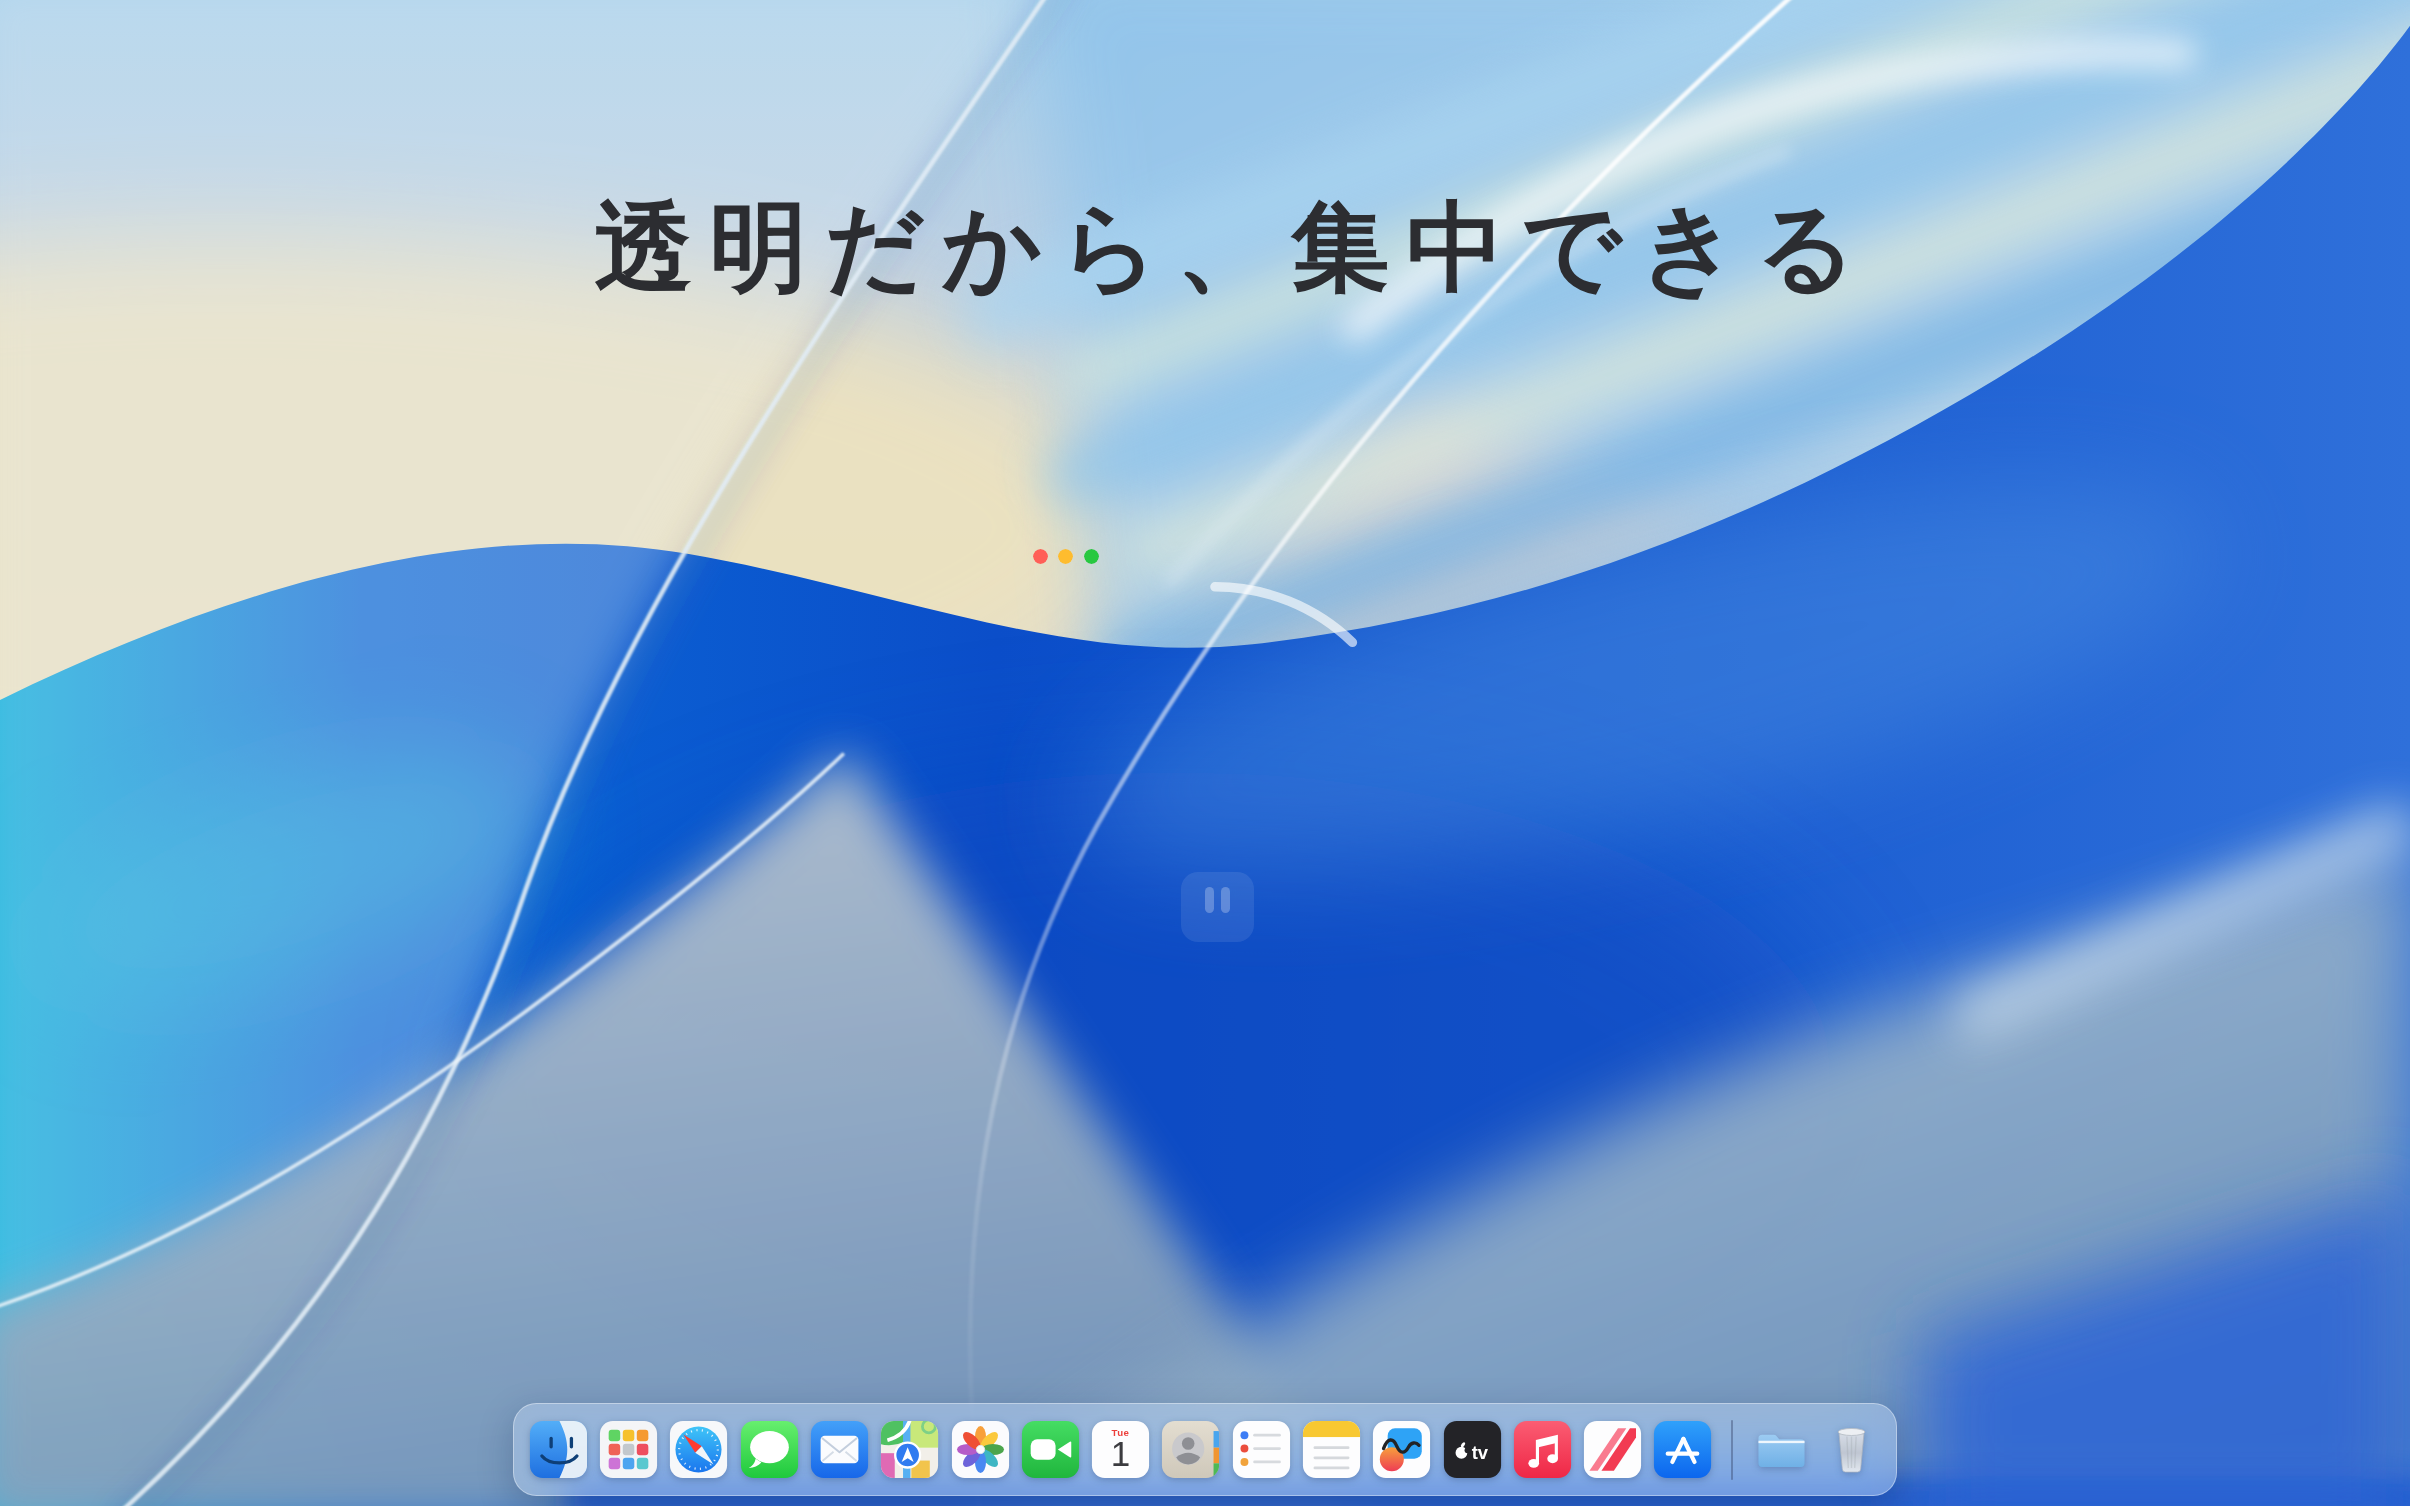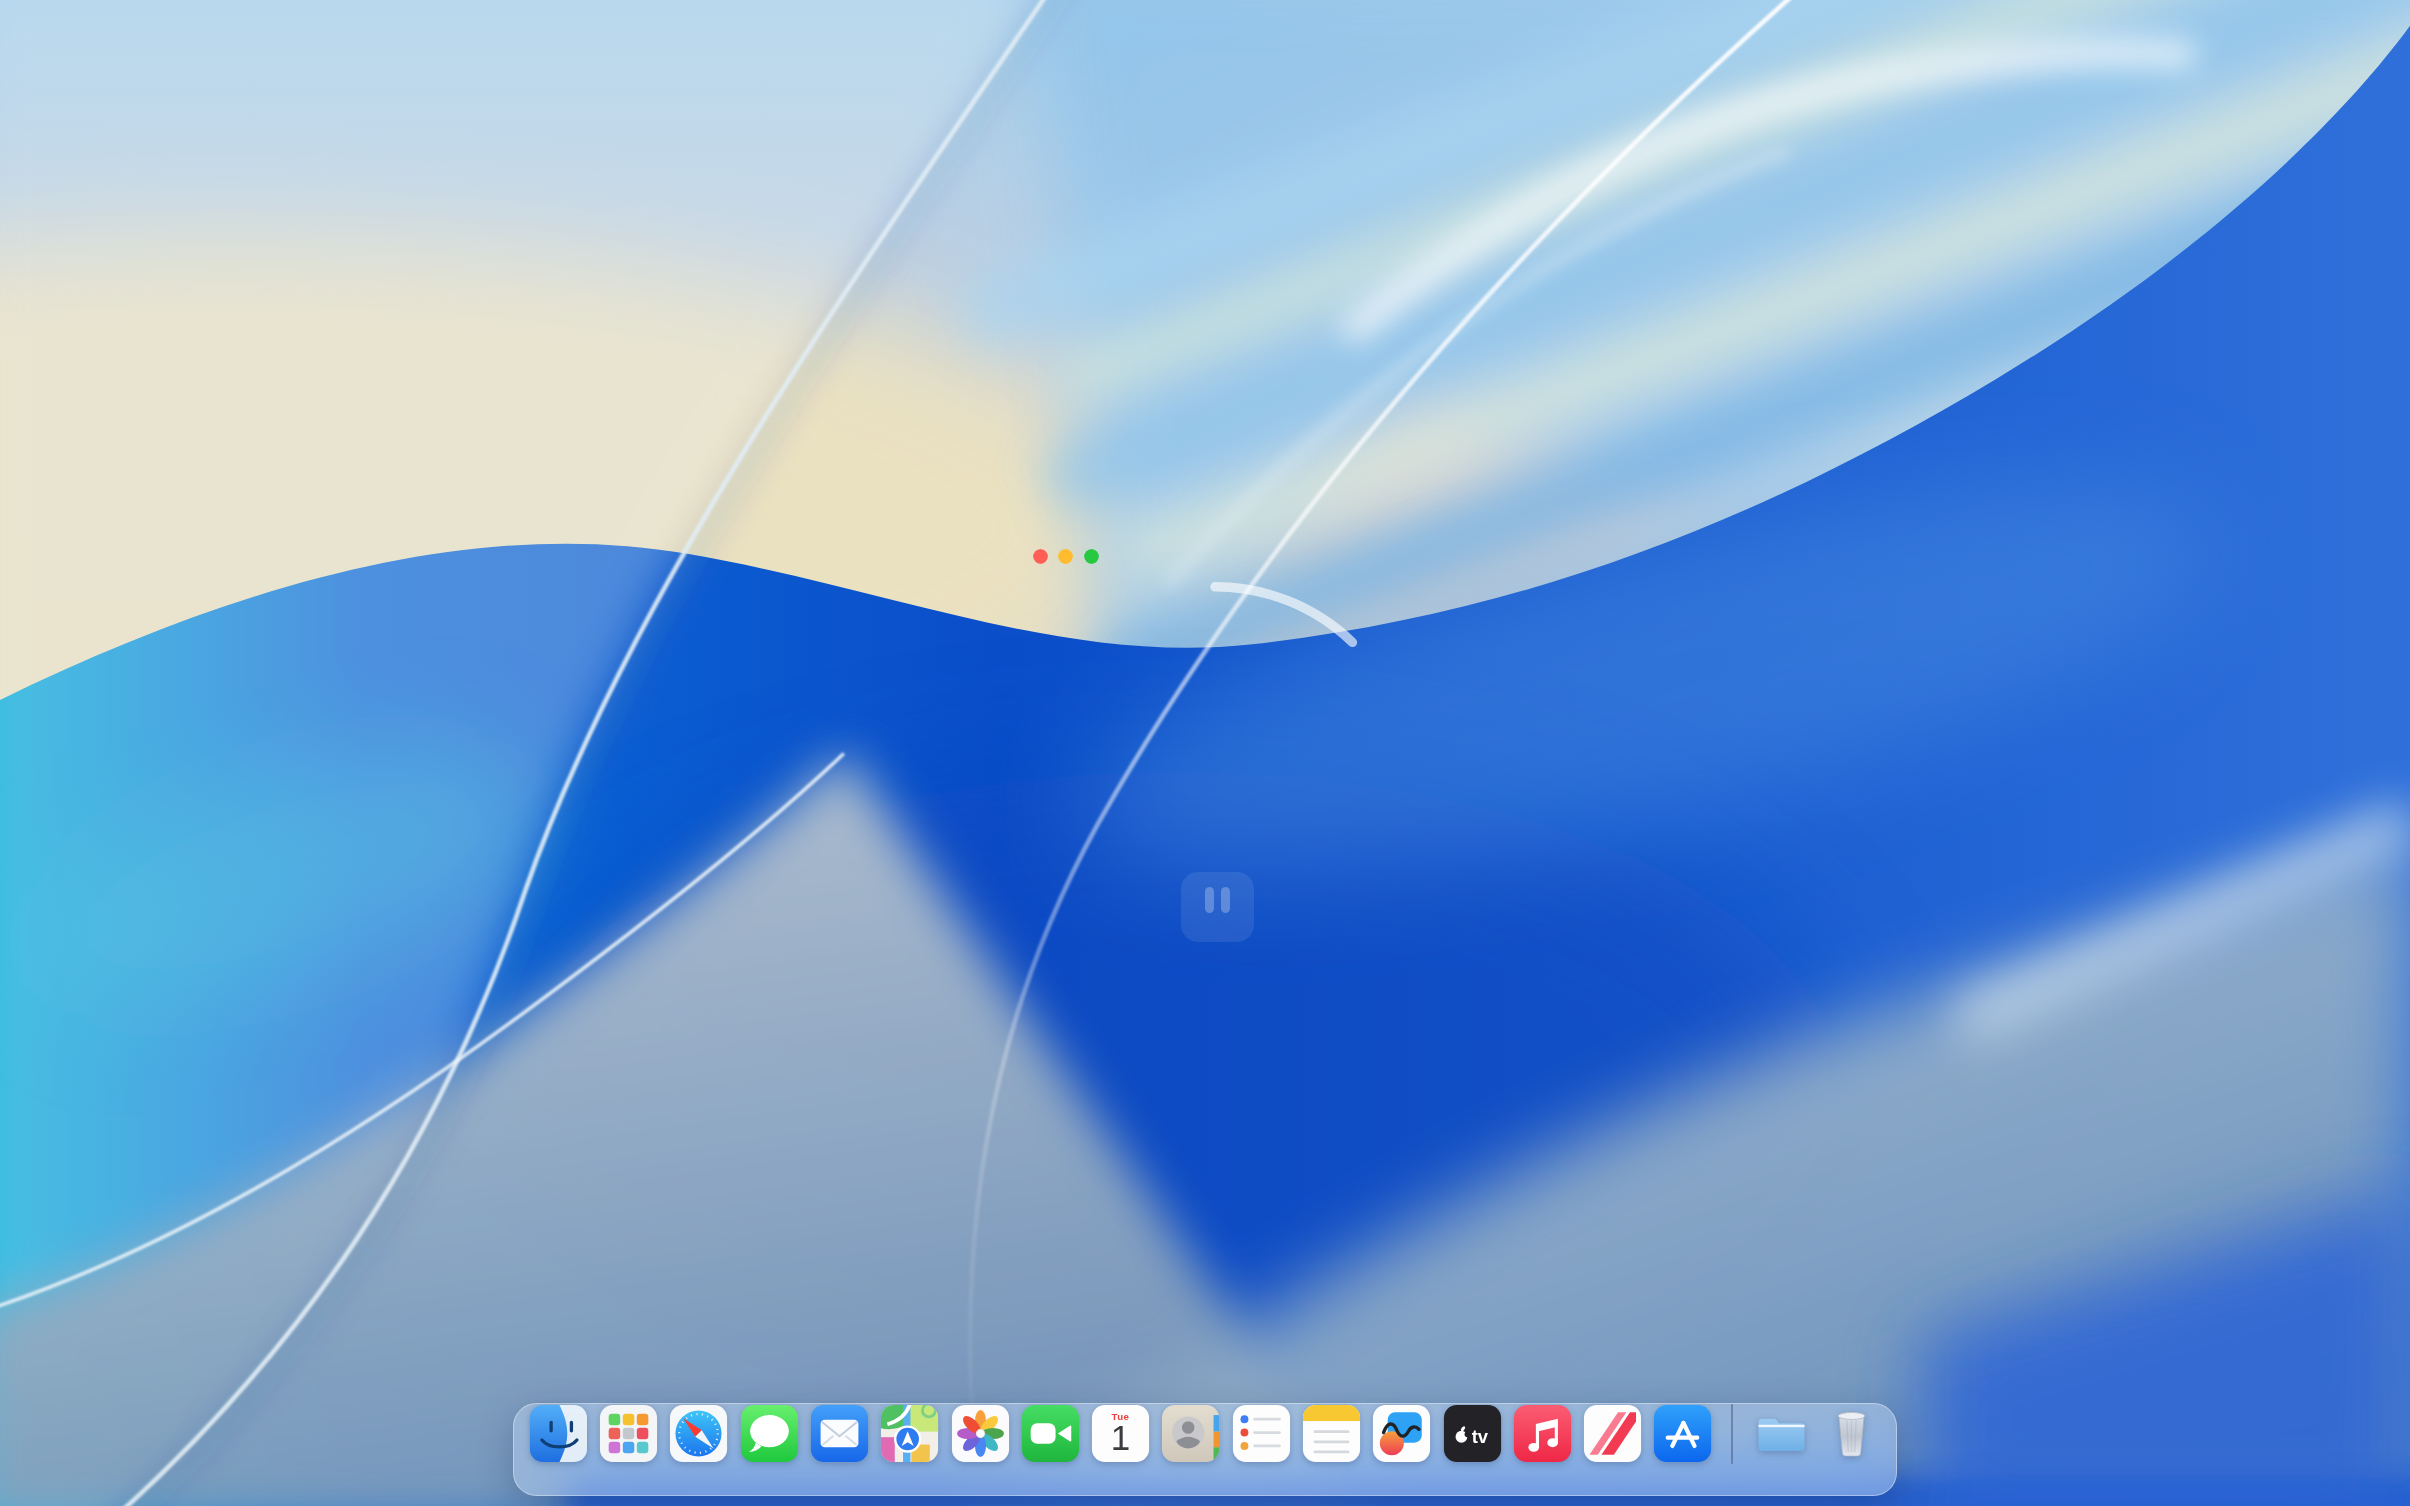--- a/index.html
+++ b/index.html
@@ -36,21 +36,21 @@
     align-items:flex-start;padding-top:15px;box-sizing:border-box;gap:6.6px;
   }
   .ghost-btn span{display:block;width:9.4px;height:26px;border-radius:4.7px;background:rgba(255,255,255,.26);}
   
   .dock{
     position:absolute;left:513px;top:1403px;width:1384px;height:93px;border-radius:23.5px;
     background:rgba(198,212,234,.45);
     border:0.9px solid rgba(255,255,255,.38);box-sizing:border-box;
     backdrop-filter:blur(24.5px) saturate(140%);-webkit-backdrop-filter:blur(24.5px) saturate(140%);
     box-shadow:0 11.3px 34px rgba(10,30,80,.25);
-    display:flex;align-items:flex-start;justify-content:center;gap:11.3px;z-index:10;
+    display:flex;align-items:center;justify-content:center;gap:11.3px;z-index:10;
   }
   .dock .ic{width:59px;height:59px;flex:0 0 auto;}
   .dock .ic svg{display:block;filter:drop-shadow(0 2.8px 3.8px rgba(10,30,70,.25));}
   .dock .divider{width:1.9px;height:60px;border-radius:0.9px;background:rgba(55,70,105,.42);margin:0 7.5px;flex:0 0 auto;}
   text{font-family:"Liberation Sans",sans-serif;}
 </style>
 </head>
 <body>
 
 <div class="stage">
@@ -149,20 +149,21 @@
 
     <path d="M1430,356 C1690,140 1990,42 2330,58" stroke="#ffffff" stroke-width="26" opacity=".8" fill="none" filter="url(#b16)"></path>
     <path d="M1240,620 C1420,420 1650,250 1900,160" stroke="#eaf4fa" stroke-width="9" opacity=".5" fill="none" filter="url(#b8)"></path>
 
     <path d="M1932,-30 C1625,238 1345,556 1165,876 C1052,1082 1006,1318 1042,1620" stroke="url(#gLineA)" stroke-width="5" fill="none" filter="url(#b2)"></path>
     <path d="M1128,-30 C882,330 662,645 558,945 C468,1215 320,1436 112,1620" stroke="#f0f7fc" stroke-width="5" opacity=".9" fill="none" filter="url(#b2)"></path>
     <path d="M1140,-30 C894,330 674,645 570,945 C480,1215 332,1436 124,1620" stroke="rgba(20,60,140,.18)" stroke-width="16" fill="none" filter="url(#b16)"></path>
     <path d="M-30,1396 C172,1332 372,1212 566,1068 C700,969 814,878 896,800" stroke="#ecf4f9" stroke-width="4" opacity=".85" fill="none" filter="url(#b2)"></path>
   </svg>
 
+  <div class="hero-title">透明だから、集中できる</div>
 
   <div class="traffic">
     <svg class="dot" width="15" height="15" viewBox="0 0 16 16">
         <circle cx="8" cy="8" r="8" fill="#ff5f57"></circle>
       </svg>
     <svg class="dot" width="15" height="15" viewBox="0 0 16 16">
         <circle cx="8" cy="8" r="8" fill="#febc2e"></circle>
       </svg>
     <svg class="dot" width="15" height="15" viewBox="0 0 16 16">
         <circle cx="8" cy="8" r="8" fill="#28c840"></circle>

